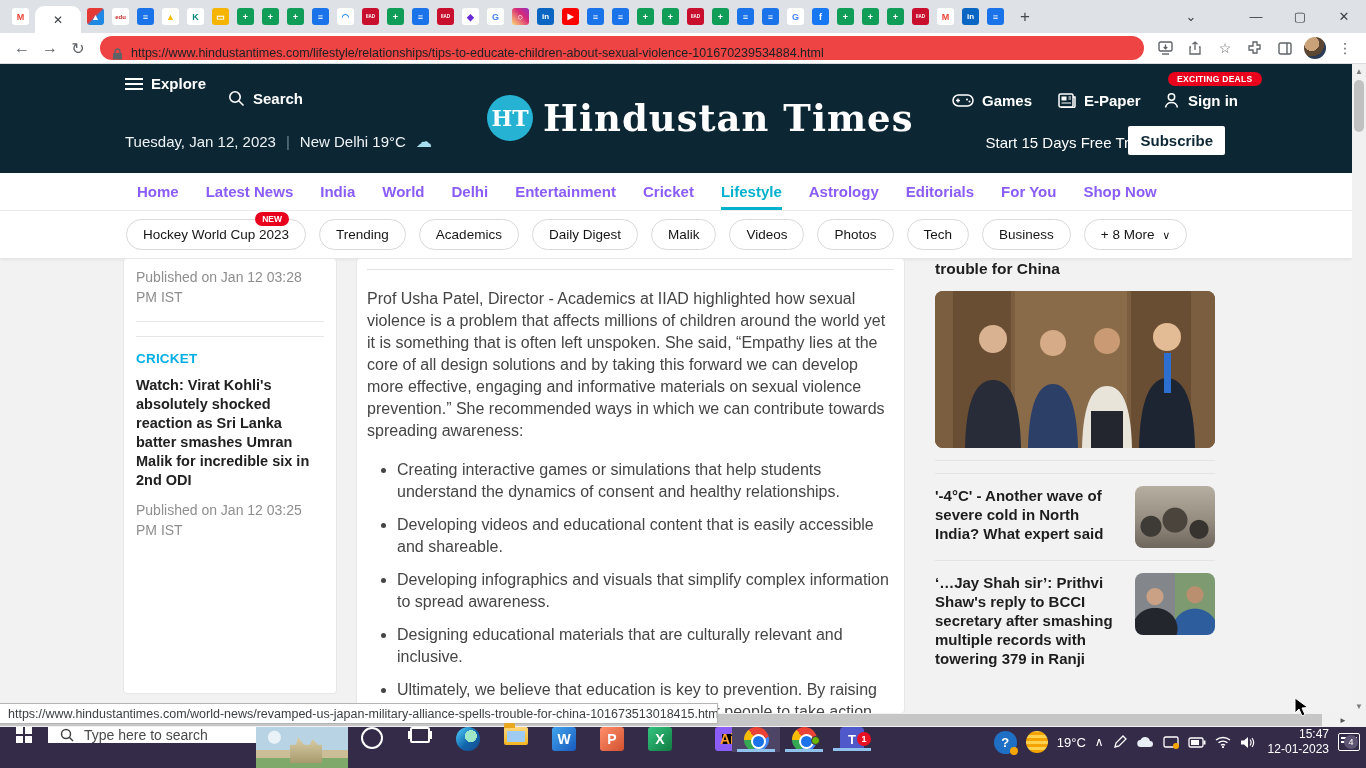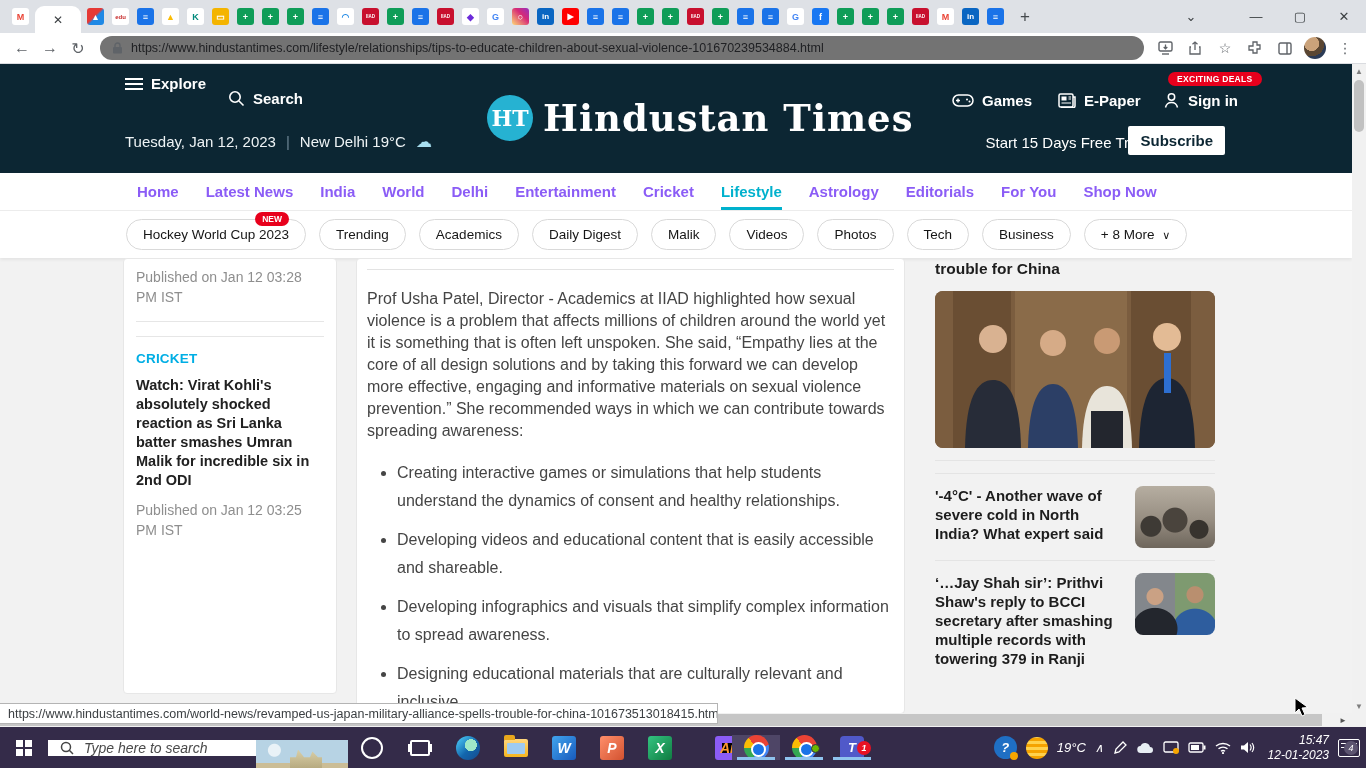--- a/index.html
+++ b/index.html
@@ -17,22 +17,22 @@
                 display:flex; align-items:center; justify-content:center; color:#3c4043; font-size:12px; }
   .newtab-btn { width:26px; height:26px; margin-left:4px; display:flex; align-items:center; justify-content:center;
                 font-size:17px; color:#45494d; border-radius:50%; }
   #win-controls { position:absolute; right:0; top:0; height:33px; display:flex; align-items:center; color:#3c4043; }
   #win-controls .wc { width:44px; height:33px; display:flex; align-items:center; justify-content:center; font-size:13px; }
   #tab-search { width:34px; height:33px; display:flex; align-items:center; justify-content:center; font-size:13px; color:#3c4043; margin-right:26px;}
 
   #toolbar { top:33px; left:0; width:1366px; height:31px; background:#fff; border-bottom:1px solid #dadce0;
              display:flex; align-items:center; padding:0 8px; }
   .navbtn { width:28px; height:26px; display:flex; align-items:center; justify-content:center; color:#5f6368; font-size:16px; }
-  #omnibox { flex:1; height:24px; margin:0 8px; background:#737373; border-radius:13px; display:flex;
-             align-items:center; padding:0 12px; font-size:12.5px; color:#202124; overflow:hidden; white-space:nowrap; }
+  #omnibox { flex:1; height:24px; margin:0 8px; background:#ef4444; border-radius:13px; display:flex;
+             align-items:flex-end; padding:0 12px; font-size:12.5px; color:#202124; overflow:hidden; white-space:nowrap; }
   #omnibox .lock { margin-right:8px; display:flex; }
   .tb-icons { display:flex; align-items:center; gap:4px; }
   .tb-ic { width:26px; height:26px; display:flex; align-items:center; justify-content:center; color:#5f6368; font-size:14px; }
   #avatar { width:22px; height:22px; border-radius:50%; background:radial-gradient(circle at 35% 30%, #caa27a 0 35%, #5a4632 36% 60%, #2b3a55 61%); }
 
   
   #page { top:64px; left:0; width:1352px; height:649px; background:#f2f2f2; overflow:hidden; }
 
   
   #ht-header { position:absolute; top:0; left:0; width:1352px; height:109px; background:#0c2633; color:#fff; }
@@ -77,21 +77,21 @@
   .lr-meta { color:#8e8e8e; font-size:14px; line-height:20px; margin-top:4px; }
   .lr-div { border-top:1px solid #e6e6e6; margin:14px 0; }
   .lr-cat { color:#00aee4; font-weight:bold; font-size:13.5px; letter-spacing:.2px; margin-bottom:10px; }
   .lr-head { color:#212121; font-weight:bold; font-size:14.5px; line-height:19px; margin-bottom:10px; }
 
   
   #article { position:absolute; left:356px; top:0; width:549px; height:456px; overflow:hidden; padding:0 10px; }
   #article .top-div { border-top:1px solid #e3e3e3; margin-top:10px; }
   #article p { margin-top:18px; font-size:16px; line-height:22px; color:#454545; }
   #article ul { margin:17px 0 0 30px; }
-  #article li { font-size:16px; line-height:28px; color:#454545; margin-bottom:11px; }
+  #article li { font-size:16px; line-height:22px; color:#454545; margin-bottom:11px; }
 
   
   #right-rail { position:absolute; left:935px; top:0; width:280px; }
   #rr-lead { font-weight:bold; font-size:15.5px; color:#1d1d1d; margin-top:2px; }
   #rr-photo { width:280px; height:157px; border-radius:8px; margin-top:13px; overflow:hidden; background:#7a5c3e; }
   .rr-div { border-top:1px solid #e4e4e4; margin:12px 0; }
   .rr-item { display:flex; gap:10px; align-items:flex-start; }
   .rr-head { font-weight:bold; font-size:15px; line-height:19px; color:#1d1d1d; flex:1; }
   .thumb { width:80px; height:62px; border-radius:8px; flex:none; position:relative; overflow:hidden; }
   .thumb-fake { background:
@@ -120,21 +120,21 @@
   #hscroll { top:713px; left:0; width:1366px; height:14px; background:#f1f1f1; }
   #hscroll .thumbh { position:absolute; left:0; top:1px; height:12px; width:1322px; background:#c6c6c6; }
   #hscroll .arr { position:absolute; right:16px; top:0; width:14px; height:14px; display:flex; align-items:center; justify-content:center; font-size:8px; color:#555; }
 
   #statusbar { top:703px; left:0; width:718px; height:21px; background:#fff; border:1px solid #b4b4b4; border-left:none;
                font-size:12.5px; color:#3c4043; display:flex; align-items:center; padding:0 8px; overflow:hidden; white-space:nowrap; }
 
   #cursor { top:697px; left:1294px; width:14px; height:20px; z-index:99; }
 
   
-  #taskbar { top:727px; left:0; width:1366px; height:41px; background:#342b49; display:flex; align-items:center; color:#fff;font-style:italic; }
+  #taskbar { top:727px; left:0; width:1366px; height:41px; background:#342b49; display:flex; align-items:flex-start; color:#fff; }
   #start { width:48px; display:flex; align-items:center; justify-content:center; }
   .winlogo { width:16px; height:16px; display:grid; grid-template-columns:7px 7px; grid-template-rows:7px 7px; gap:2px; }
   .winlogo span { background:#fff; }
   #tb-search { width:300px; background:#fff; display:flex; align-items:center; padding-left:12px; position:relative; }
   #tb-search .ph { color:#4a4a4a; font-size:14px; margin-left:10px; }
   #tb-search .scene { position:absolute; right:0; top:0; width:92px; height:41px;
       background: radial-gradient(circle at 20% 25%, #e9f2f7 0 6px, transparent 7px),
                   linear-gradient(180deg,#b7d3e4 0 55%, #cbbd96 55% 75%, #7fa86b 75%);
   }
   #tb-search .scene::after { content:""; position:absolute; left:30px; top:10px; width:40px; height:26px;

